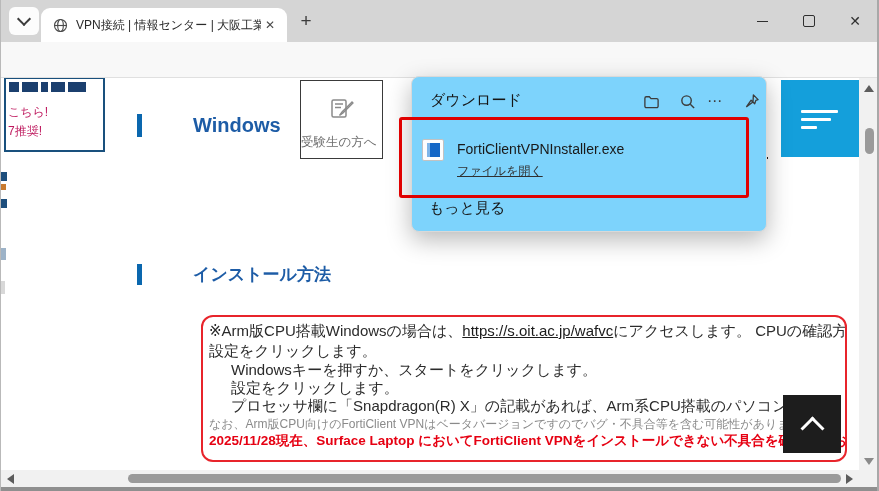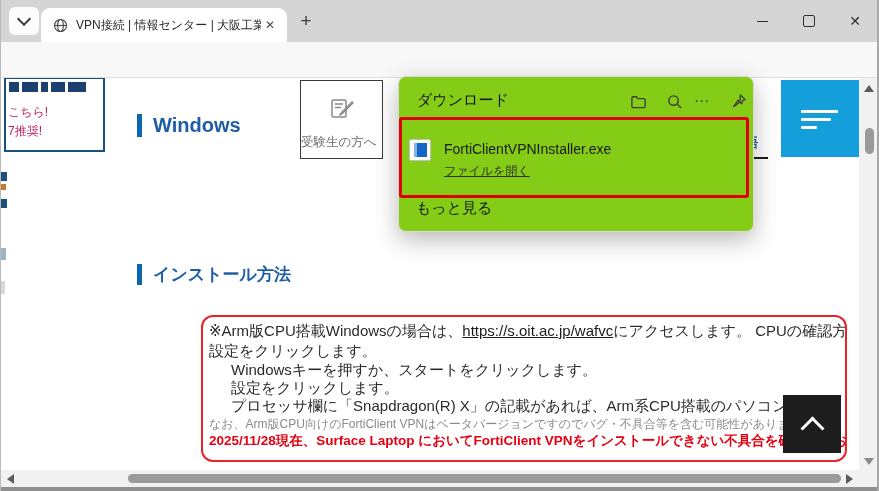--- a/index.html
+++ b/index.html
@@ -57,21 +57,21 @@
 
   .navbox{left:299px;top:2px;width:83px;height:79px;border:1px solid #3a3a3a;box-sizing:border-box;background:#fff;}
   .navbox-label{position:absolute;left:0;right:0;bottom:7px;text-align:left;font-size:12.5px;color:#6e6e6e;white-space:nowrap;}
 
   .langfrag{left:744px;top:56px;font-size:13px;font-weight:bold;color:#24589e;}
   .langline{left:741px;top:79px;width:26px;height:2px;background:#1c1c1c;}
 
   .menusq{left:780px;top:2px;width:78px;height:77px;background:#149fdb;}
   .menubar{position:absolute;left:20px;height:3px;background:#fff;border-radius:1px;}
 
-  .heading{display:flex;align-items:center;}
+  .heading{display:flex;align-items:center;gap:40px;}
   .hbar{width:5px;background:#0a67ae;}
   .htext{color:#1d5ca6;font-weight:bold;margin-left:11px;white-space:nowrap;}
   .h-windows{left:136px;top:36px;height:23px;}
   .h-windows .htext{font-size:20px;}
   .h-install{left:136px;top:186px;height:21px;}
   .h-install .htext{font-size:17px;}
 
   .step1{left:193px;top:209px;font-size:15px;color:#222;}
   .ulink{text-decoration:underline;color:#1b1b1b;}
 
@@ -91,21 +91,21 @@
   .tri{width:0;height:0;position:absolute;}
   .tri-up{left:5px;top:7px;border-left:5px solid transparent;border-right:5px solid transparent;border-bottom:7px solid #5c5c5c;}
   .tri-down{left:5px;top:380px;border-left:5px solid transparent;border-right:5px solid transparent;border-top:7px solid #8a8a8a;}
   .tri-left{left:6px;top:4px;border-top:5px solid transparent;border-bottom:5px solid transparent;border-right:7px solid #5c5c5c;}
   .tri-right{left:845px;top:4px;border-top:5px solid transparent;border-bottom:5px solid transparent;border-left:7px solid #5c5c5c;}
   .vthumb{position:absolute;left:6px;top:50px;width:9px;height:26px;background:#9a9a9a;border-radius:5px;}
   .hthumb{position:absolute;left:127px;top:4px;width:713px;height:9px;background:#9a9a9a;border-radius:5px;}
   .bottomstrip{left:0;top:487px;width:879px;height:4px;background:#8f8f8f;}
 
   
-  .popup{left:397px;top:76px;width:356px;height:156px;background:#84cc16;border:1px solid #d9d9d9;border-radius:8px;box-shadow:0 8px 24px rgba(0,0,0,.28);box-sizing:border-box;z-index:50;}
+  .popup{left:410px;top:76px;width:356px;height:156px;background:#7dd3fc;border:1px solid #d9d9d9;border-radius:8px;box-shadow:0 8px 24px rgba(0,0,0,.28);box-sizing:border-box;z-index:50;}
   .popup-title{position:absolute;left:18px;top:14px;font-size:15px;color:#161616;}
   .picon{position:absolute;top:13px;width:22px;height:22px;display:flex;align-items:center;justify-content:center;color:#3c3c3c;}
   .dl-item-icon{position:absolute;left:10px;top:62px;width:20px;height:20px;border:1px solid #c2c2c2;border-radius:2px;background:#fdfdfd;display:flex;align-items:center;justify-content:center;}
   .dl-item-icon i{display:block;width:13px;height:14px;background:linear-gradient(90deg,#7fb6e9 0 3px,#1467c6 3px);}
   .dl-name{position:absolute;left:45px;top:64px;font-size:14px;color:#191919;white-space:nowrap;}
   .dl-open{position:absolute;left:45px;top:86px;font-size:12px;color:#303030;text-decoration:underline;white-space:nowrap;}
   .popup-more{position:absolute;left:17px;top:122px;font-size:15px;color:#161616;}
 
   
   .anno{left:398px;top:117px;width:350px;height:81px;border:3px solid #e00000;border-radius:3px;box-sizing:border-box;z-index:70;}

